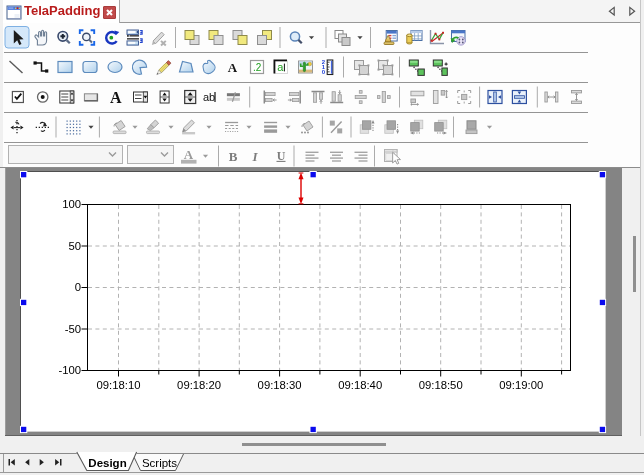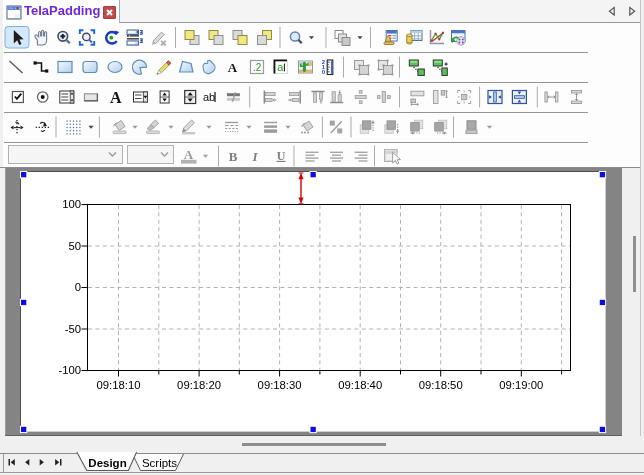--- a/index.html
+++ b/index.html
@@ -14,21 +14,21 @@
  <rect x="1" y="1" width="14" height="13" fill="#ffffff" stroke="#46628e" stroke-width="1"></rect>
  <rect x="1.5" y="1.5" width="13" height="3.4" fill="#4a76d8"></rect>
  <rect x="2.4" y="2.5" width="5" height="1.2" fill="#9ab5ee"></rect>
  <circle cx="9.6" cy="3.2" r="0.8" fill="#e8d44a"></circle>
  <circle cx="11.6" cy="3.2" r="0.9" fill="#dd1111"></circle>
  <circle cx="13.5" cy="3.2" r="0.8" fill="#e8d44a"></circle>
  <rect x="8.5" y="9" width="5" height="4" fill="#edf1f7"></rect>
  <rect x="2" y="13" width="13" height="1" fill="#8e9cbc"></rect>
  <rect x="14" y="2" width="1" height="12" fill="#8e9cbc"></rect>
 </svg>
-<div class="a" style="left:24px;top:3px;font-size:13px;font-weight:bold;color:#6d28d9;letter-spacing:0px">TelaPadding</div>
+<div class="a" style="left:24px;top:3px;font-size:13px;font-weight:bold;color:#b91c1c;letter-spacing:0px">TelaPadding</div>
 <div class="a" style="left:103px;top:6px;width:13px;height:13px;background:#c14a4a;border:1px solid #a93c3c;border-radius:1px;box-sizing:border-box"></div>
 <svg class="a" style="left:103px;top:6px" width="13" height="13" viewBox="0 0 13 13">
  <path d="M4 4 L9 9 M9 4 L4 9" stroke="#ffffff" stroke-width="2.1"></path>
 </svg>
 <svg class="a" style="left:600px;top:0" width="44" height="22" viewBox="0 0 44 22">
  <path d="M14.2 7.4 L14.2 15 L9.4 11.2 Z" fill="none" stroke="#555" stroke-width="1.2"></path>
  <path d="M29.8 7.4 L29.8 15 L34.6 11.2 Z" fill="none" stroke="#555" stroke-width="1.2"></path>
 </svg>
 
 <div class="a" style="left:3px;top:23px;width:637px;height:144px;background:#fdfdfd"></div>

